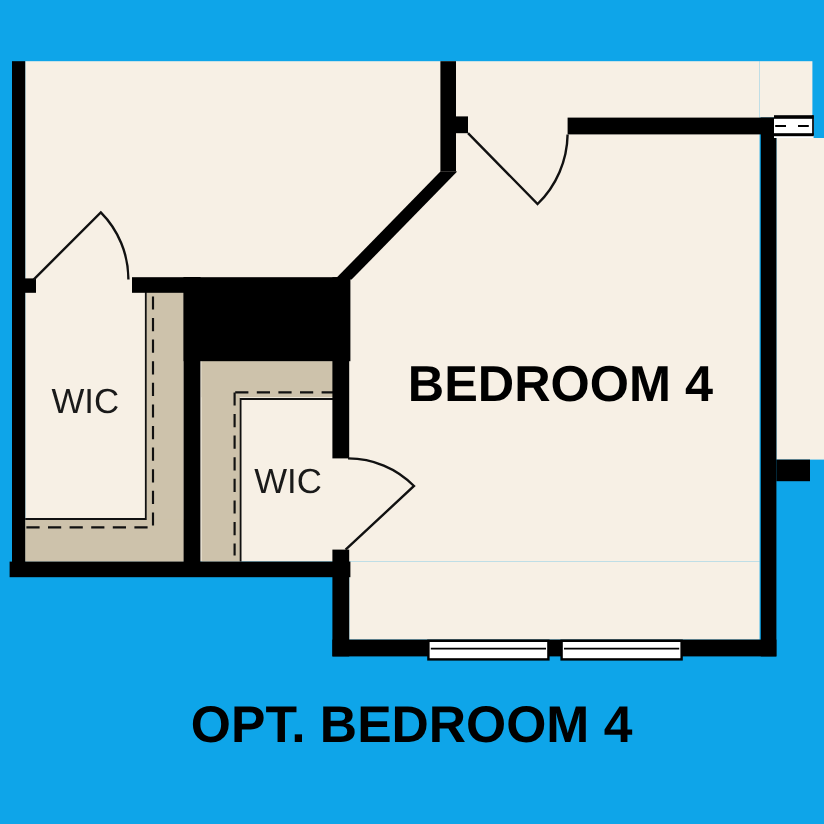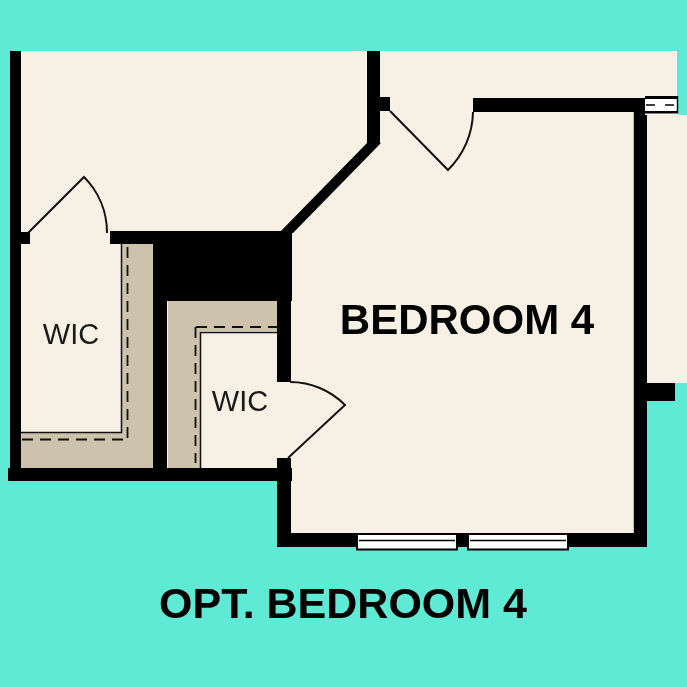--- a/index.html
+++ b/index.html
@@ -1,20 +1,20 @@
 <!DOCTYPE html>
 <html><head>
 <meta charset="utf-8">
 <style>
   html, body { margin: 0; padding: 0; background: #ffffff; }
   .stage {
     position: relative;
     width: 687px;
     height: 687px;
-    background: #5eead4;
+    background: #0ea5e9;
     overflow: hidden;
     font-family: "Liberation Sans", sans-serif;
   }
   svg { position: absolute; top: 0; left: 0; display: block; }
   .thin-line   { fill: none; stroke: #111111; stroke-width: 1.5; }
   .dash-line   { fill: none; stroke: #111111; stroke-width: 1.8; stroke-dasharray: 11 7; }
   .door-arc    { fill: none; stroke: #111111; stroke-width: 2; }
   .win-frame   { fill: #ffffff; stroke: #000000; stroke-width: 2; }
   .win-bar     { stroke: #000000; stroke-width: 1.4; }
   .win-dash    { stroke: #000000; stroke-width: 1.6; stroke-dasharray: 9 10; }

